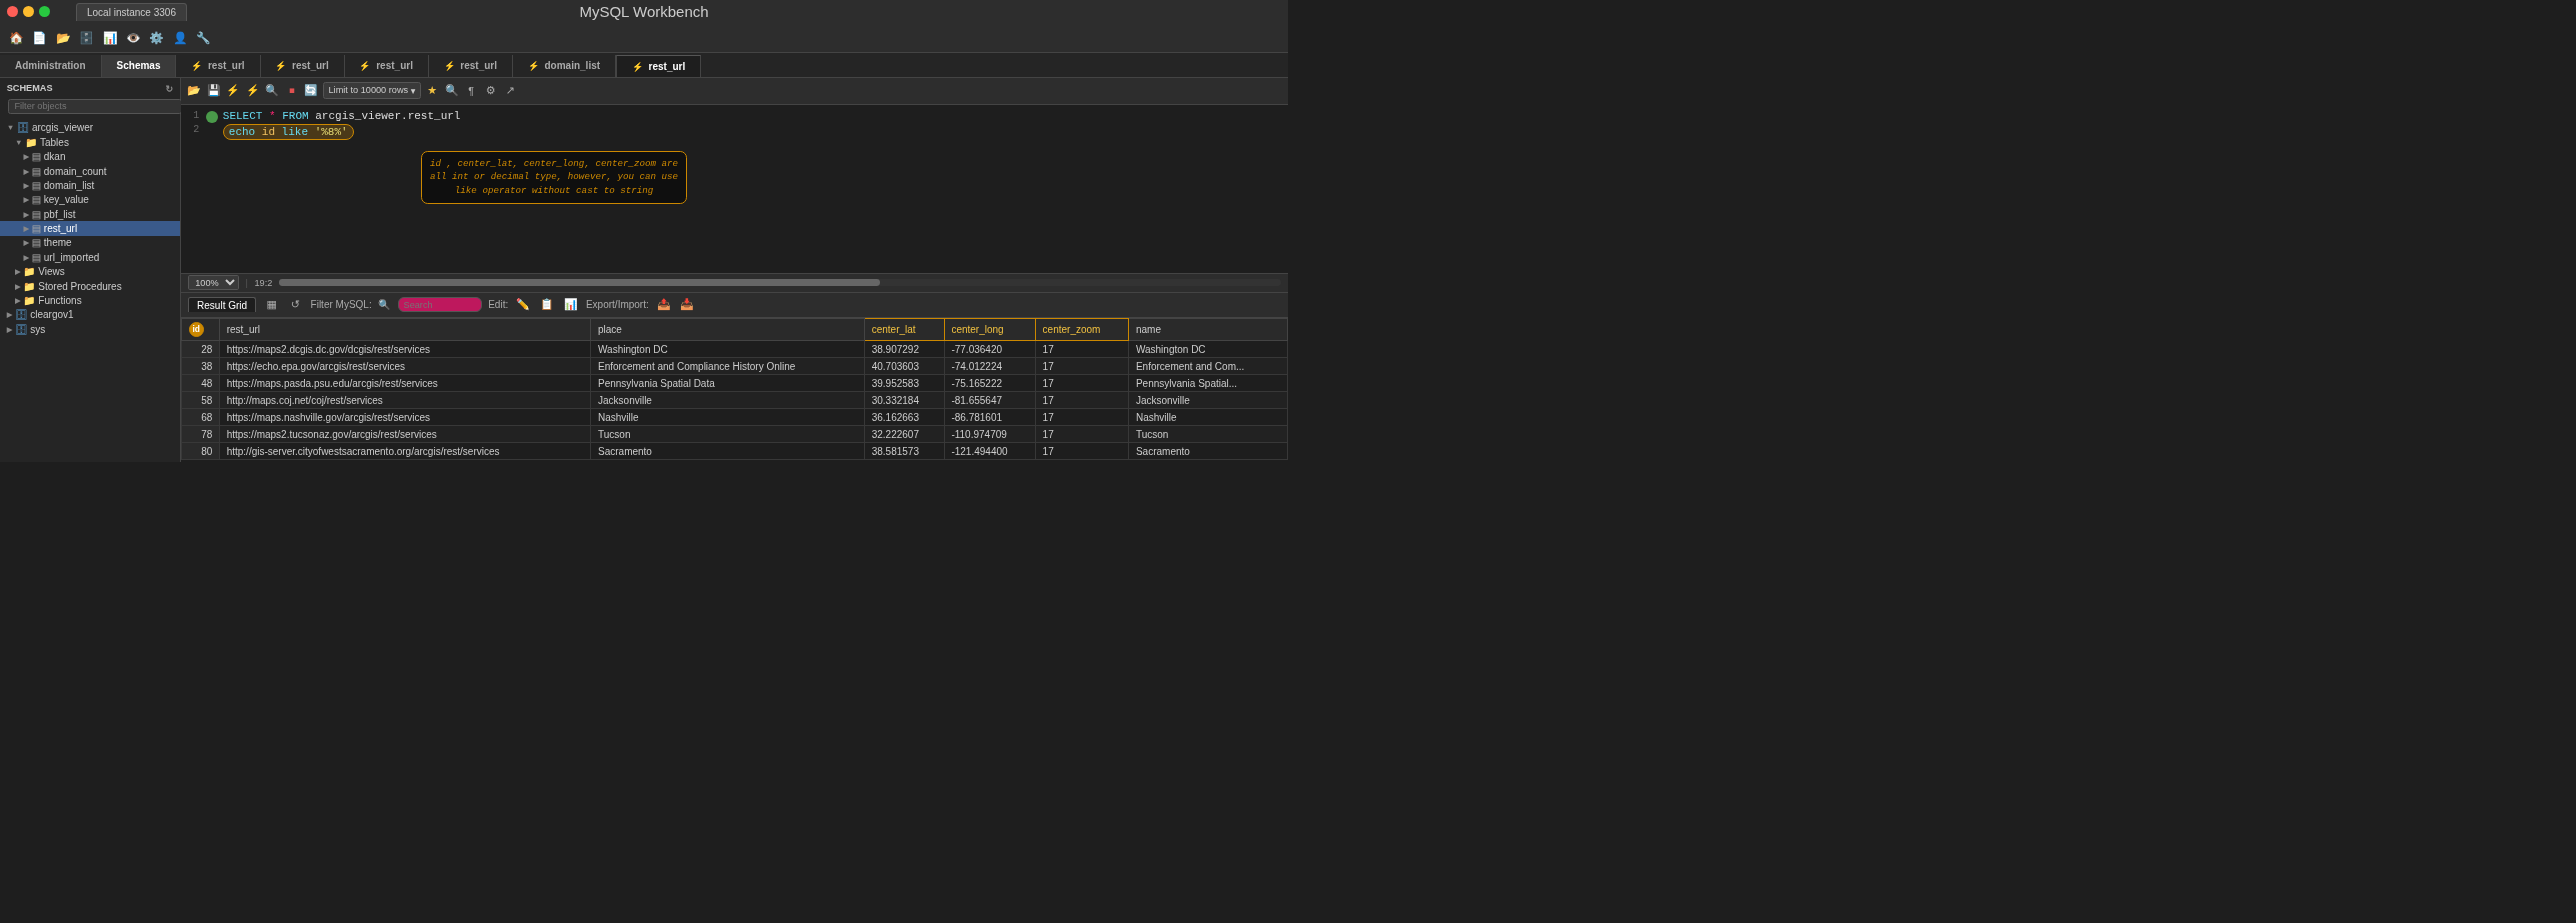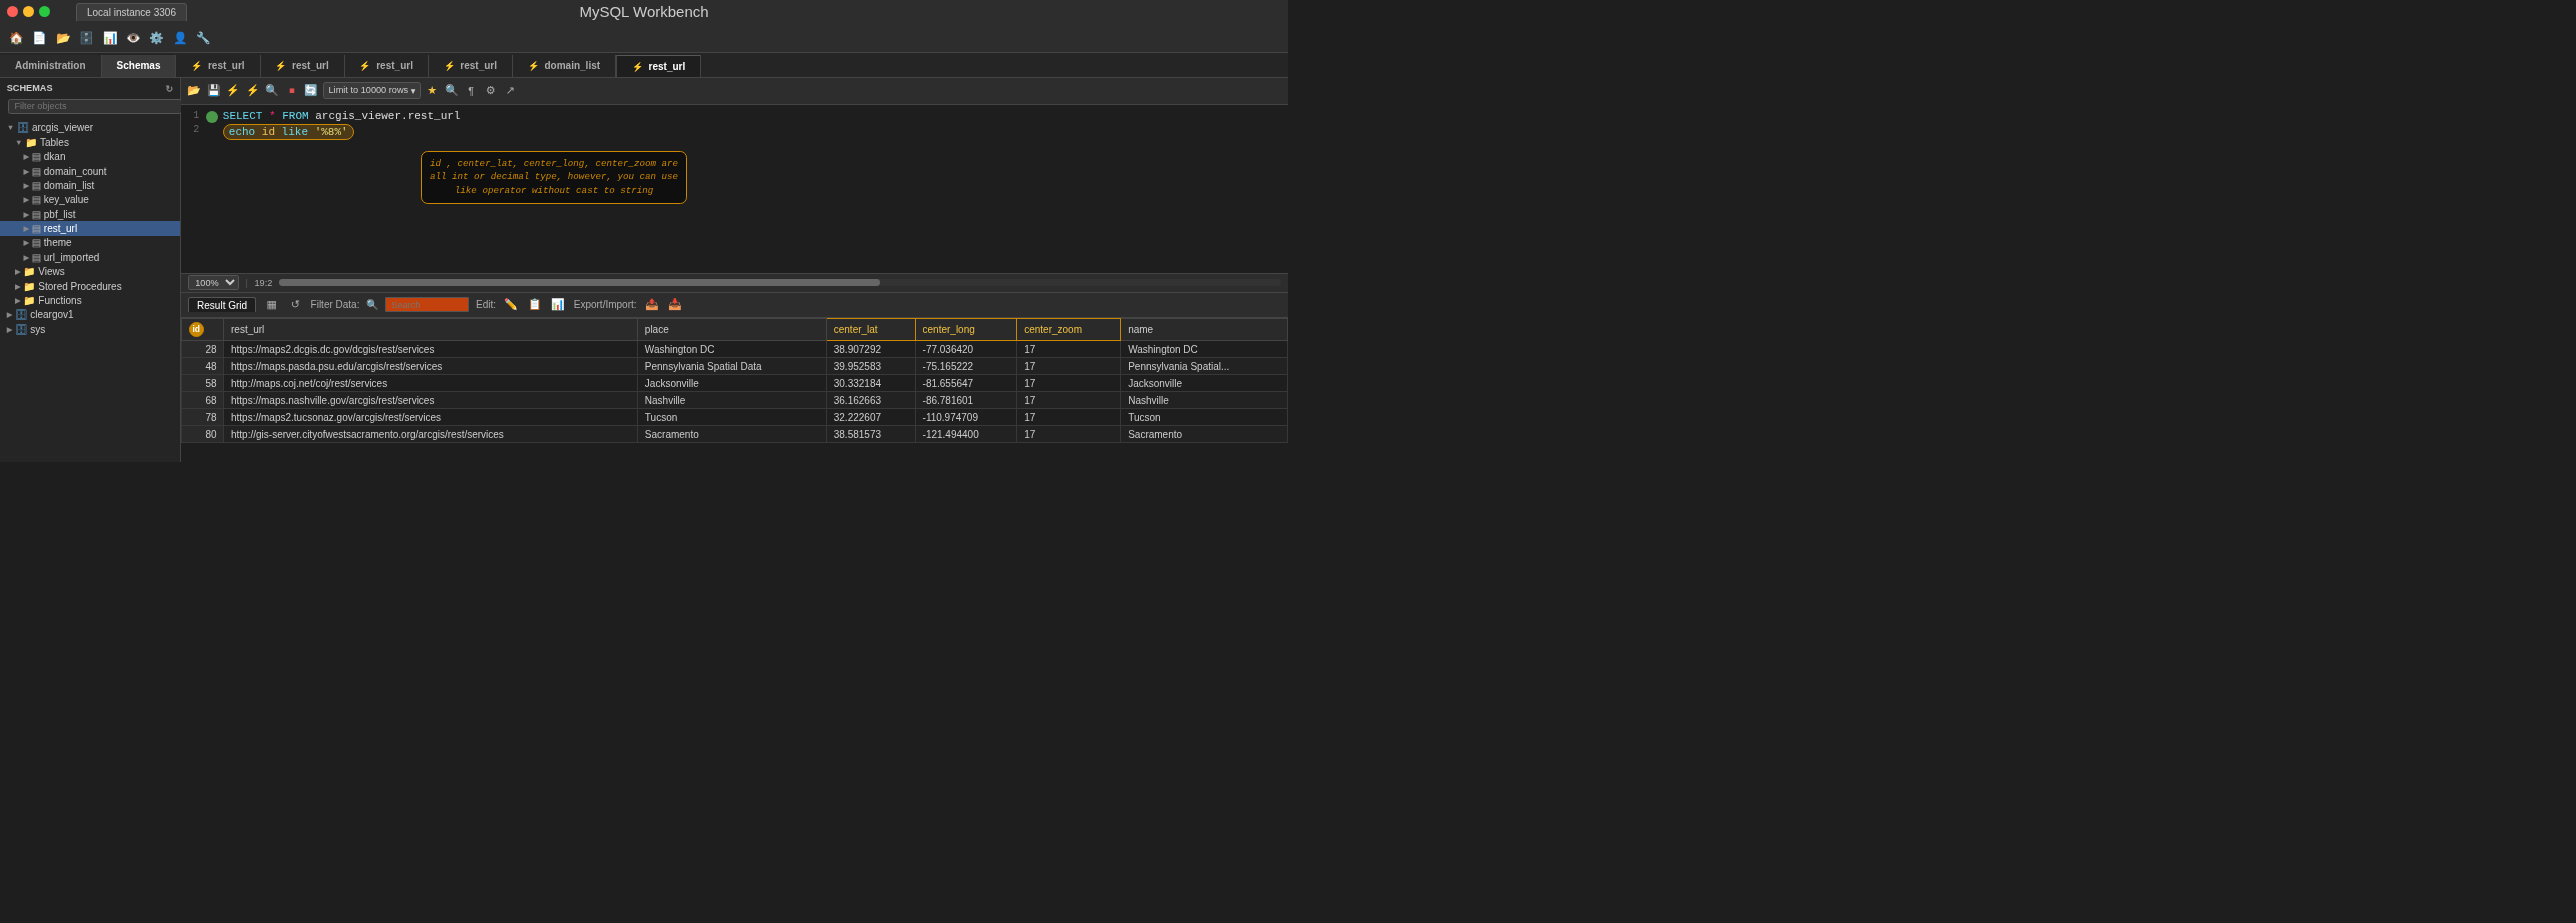--- a/index.html
+++ b/index.html
@@ -327,23 +327,23 @@
       background: #1e1e1e;
       padding: 1.7px 8.4px;
       border-radius: 2.5px 2.5px 0 0;
       font-size: 10px;
       color: #fff;
       border: 0.8px solid #555;
       border-bottom: none;
     }
     .filter-rows-label { color: #aaa; font-size: 10px; }
     .filter-search {
-      background: #c2410c;
+      background: #be185d;
       border: 0.8px solid #555;
-      border-radius: 1px;
+      border-radius: 6px;
       padding: 1.7px 5px;
       font-size: 9.2px;
       color: #ccc;
       width: 84px;
     }
     .edit-label { color: #aaa; font-size: 10px; }
     .export-label { color: #aaa; font-size: 10px; }
 
     
     .data-table-wrap {
@@ -617,21 +617,21 @@
       </div>
     </div>
 
     <div class="results-area">
       <div class="results-toolbar">
         <div class="results-tab-active">
           <span>Result Grid</span>
         </div>
         <div class="qt-icon">▦</div>
         <div class="qt-icon">↺</div>
-        <span class="filter-rows-label">Filter Data:</span>
+        <span class="filter-rows-label">Filter MySQL:</span>
         <span style="color:#888;">🔍</span>
         <input class="filter-search" type="text" placeholder="Search" style="">
         <span class="edit-label">Edit:</span>
         <div class="qt-icon">✏️</div>
         <div class="qt-icon">📋</div>
         <div class="qt-icon">📊</div>
         <span class="export-label">Export/Import:</span>
         <div class="qt-icon">📤</div>
         <div class="qt-icon">📥</div>
       </div>
@@ -655,20 +655,29 @@
           </thead>
           <tbody id="results-tbody">
           <tr>
       <td class="id-cell">28</td>
       <td>https://maps2.dcgis.dc.gov/dcgis/rest/services</td>
       <td>Washington DC</td>
       <td>38.907292</td>
       <td>-77.036420</td>
       <td>17</td>
       <td>Washington DC</td>
+    </tr>
+              <tr>
+      <td class="id-cell">38</td>
+      <td>https://echo.epa.gov/arcgis/rest/services</td>
+      <td>Enforcement and Compliance History Online</td>
+      <td>40.703603</td>
+      <td>-74.012224</td>
+      <td>17</td>
+      <td>Enforcement and Com...</td>
     </tr>
               <tr>
       <td class="id-cell">48</td>
       <td>https://maps.pasda.psu.edu/arcgis/rest/services</td>
       <td>Pennsylvania Spatial Data</td>
       <td>39.952583</td>
       <td>-75.165222</td>
       <td>17</td>
       <td>Pennsylvania Spatial...</td>
     </tr>

